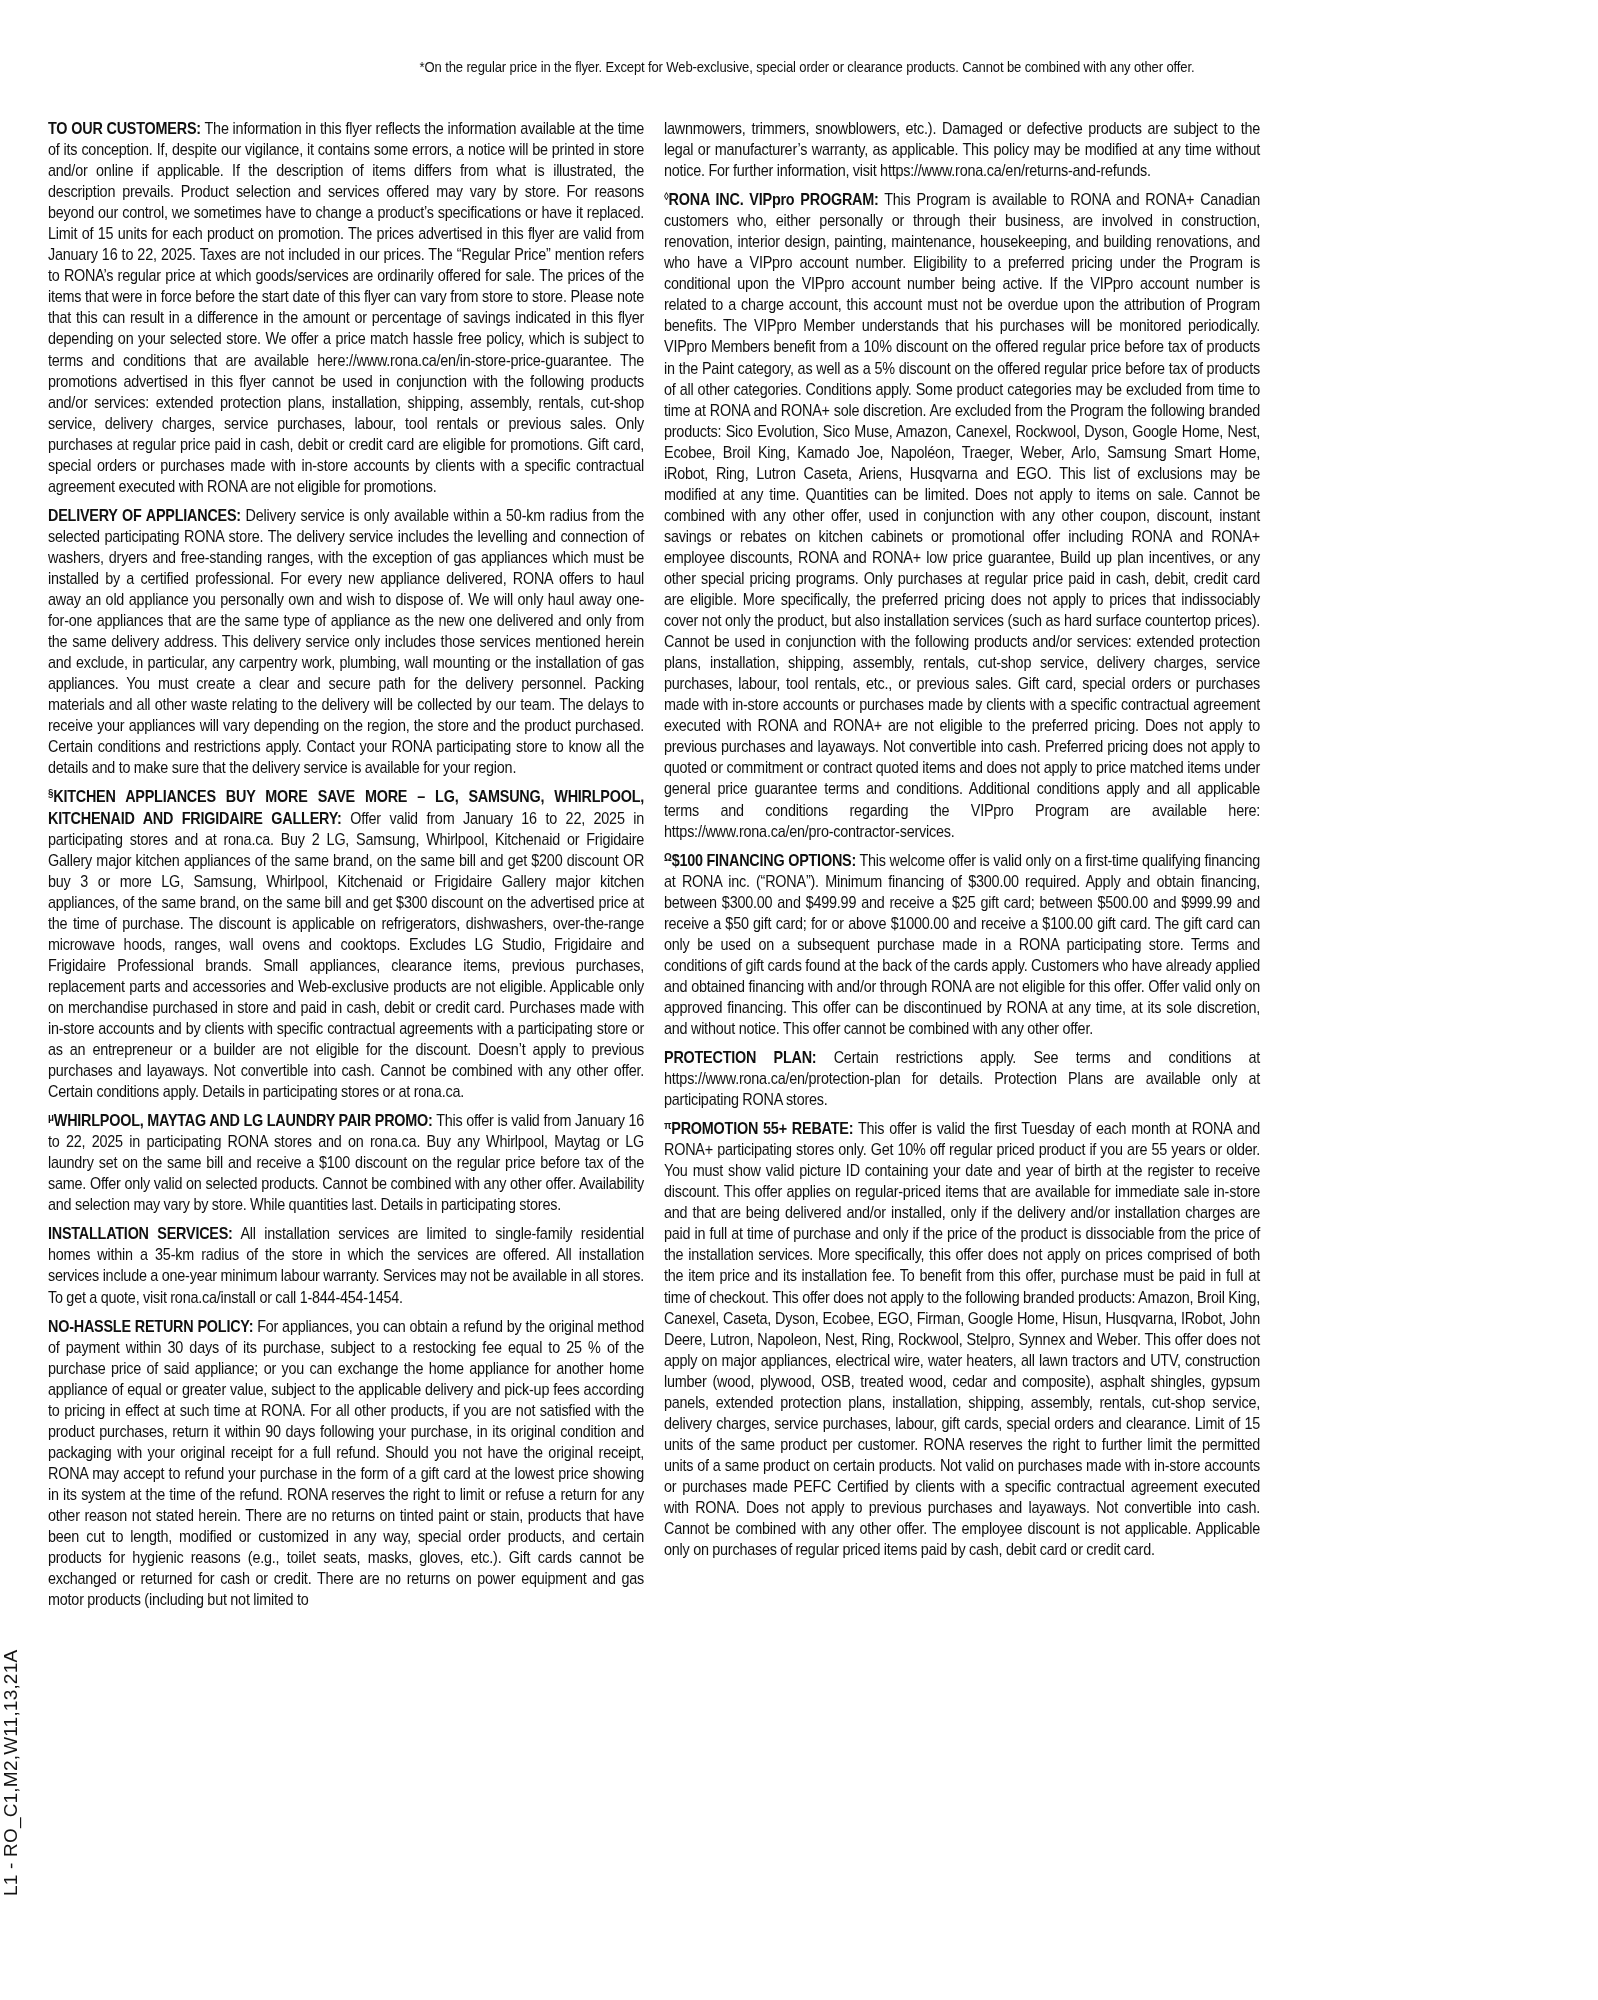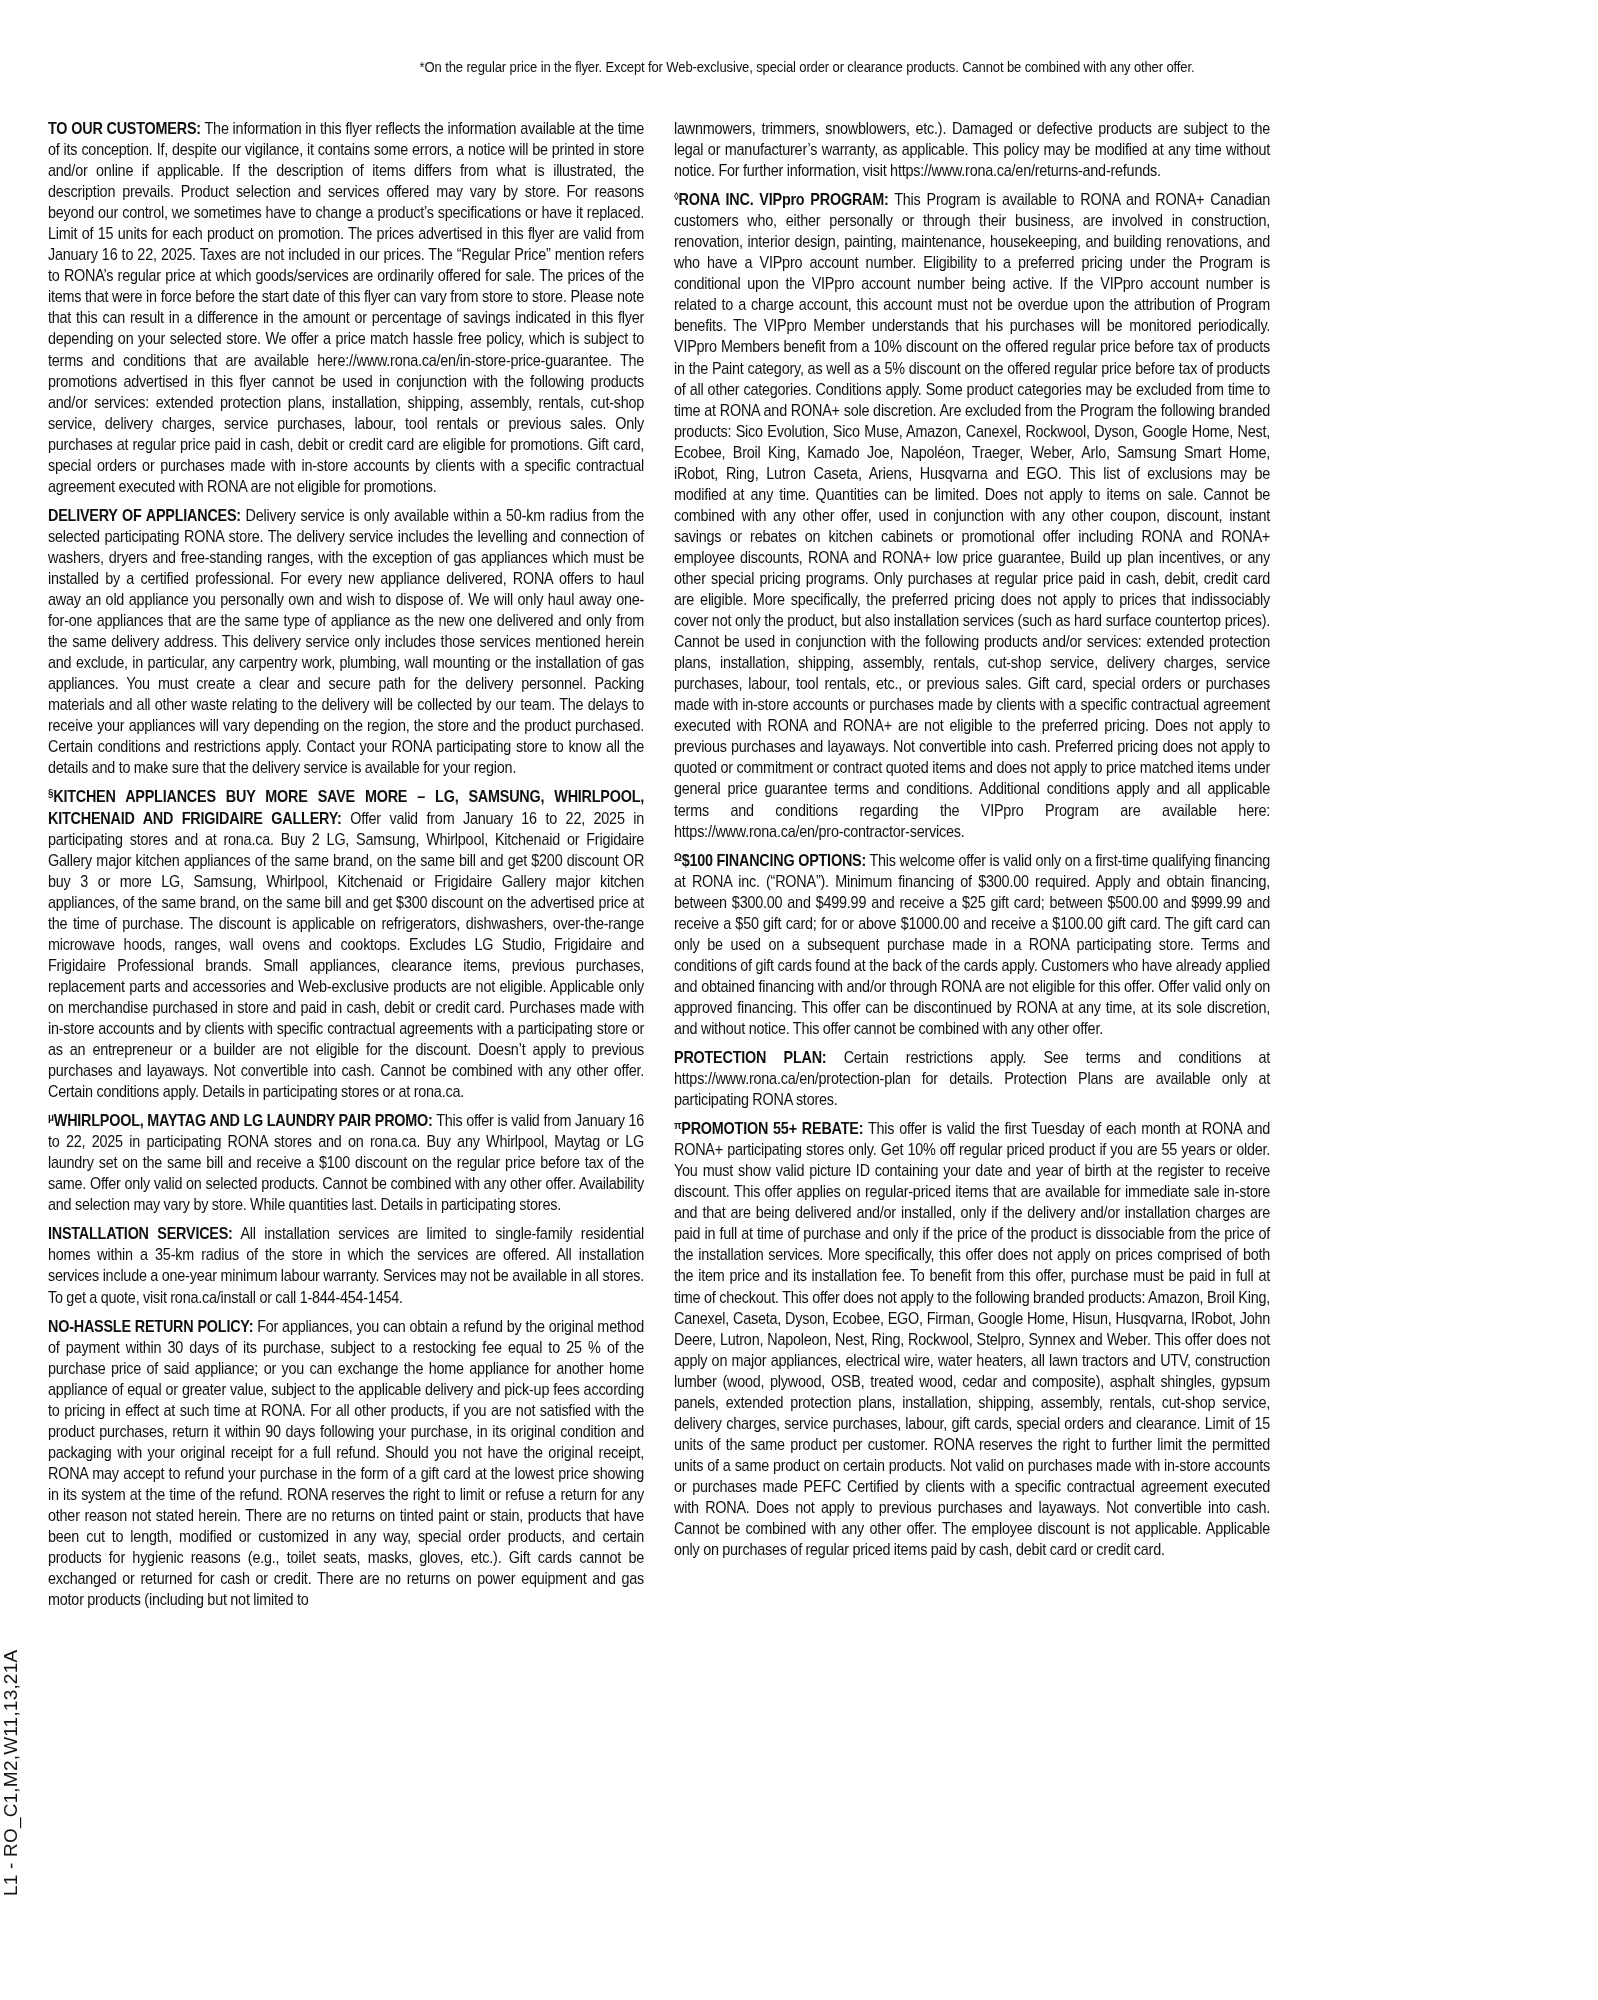--- a/index.html
+++ b/index.html
@@ -60,21 +60,21 @@
     transform-origin: left top;
   }
 
   
   .columns {
     position: absolute;
     left: 40px;
     top: 118px;
     width: 1520px;
     display: flex;
-    gap: 30px;
+    gap: 20px;
   }
   .col {
     width: 596px;
     flex: 0 0 596px;
   }
 
   .para {
     font-size: 16.1px;
     line-height: 21.05px;
     text-align: justify;

